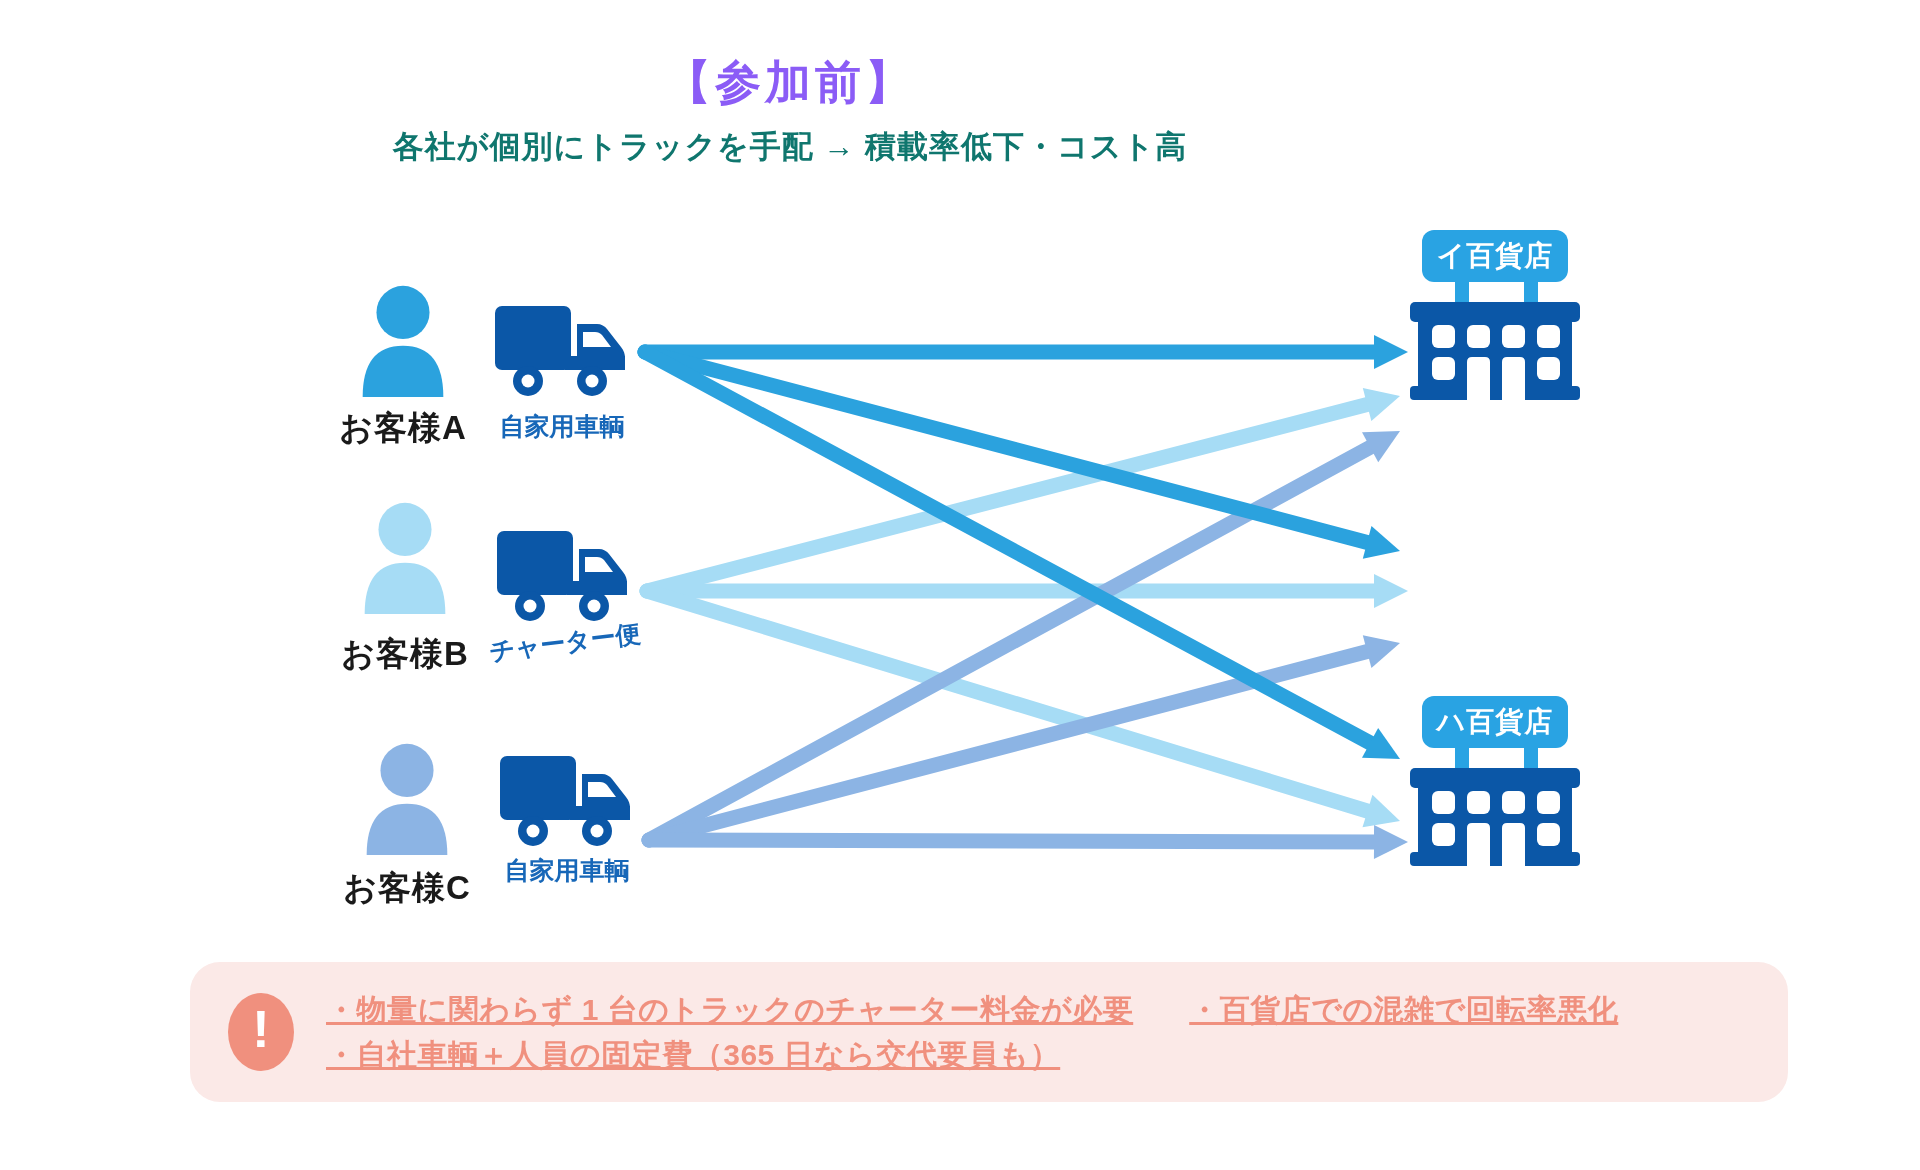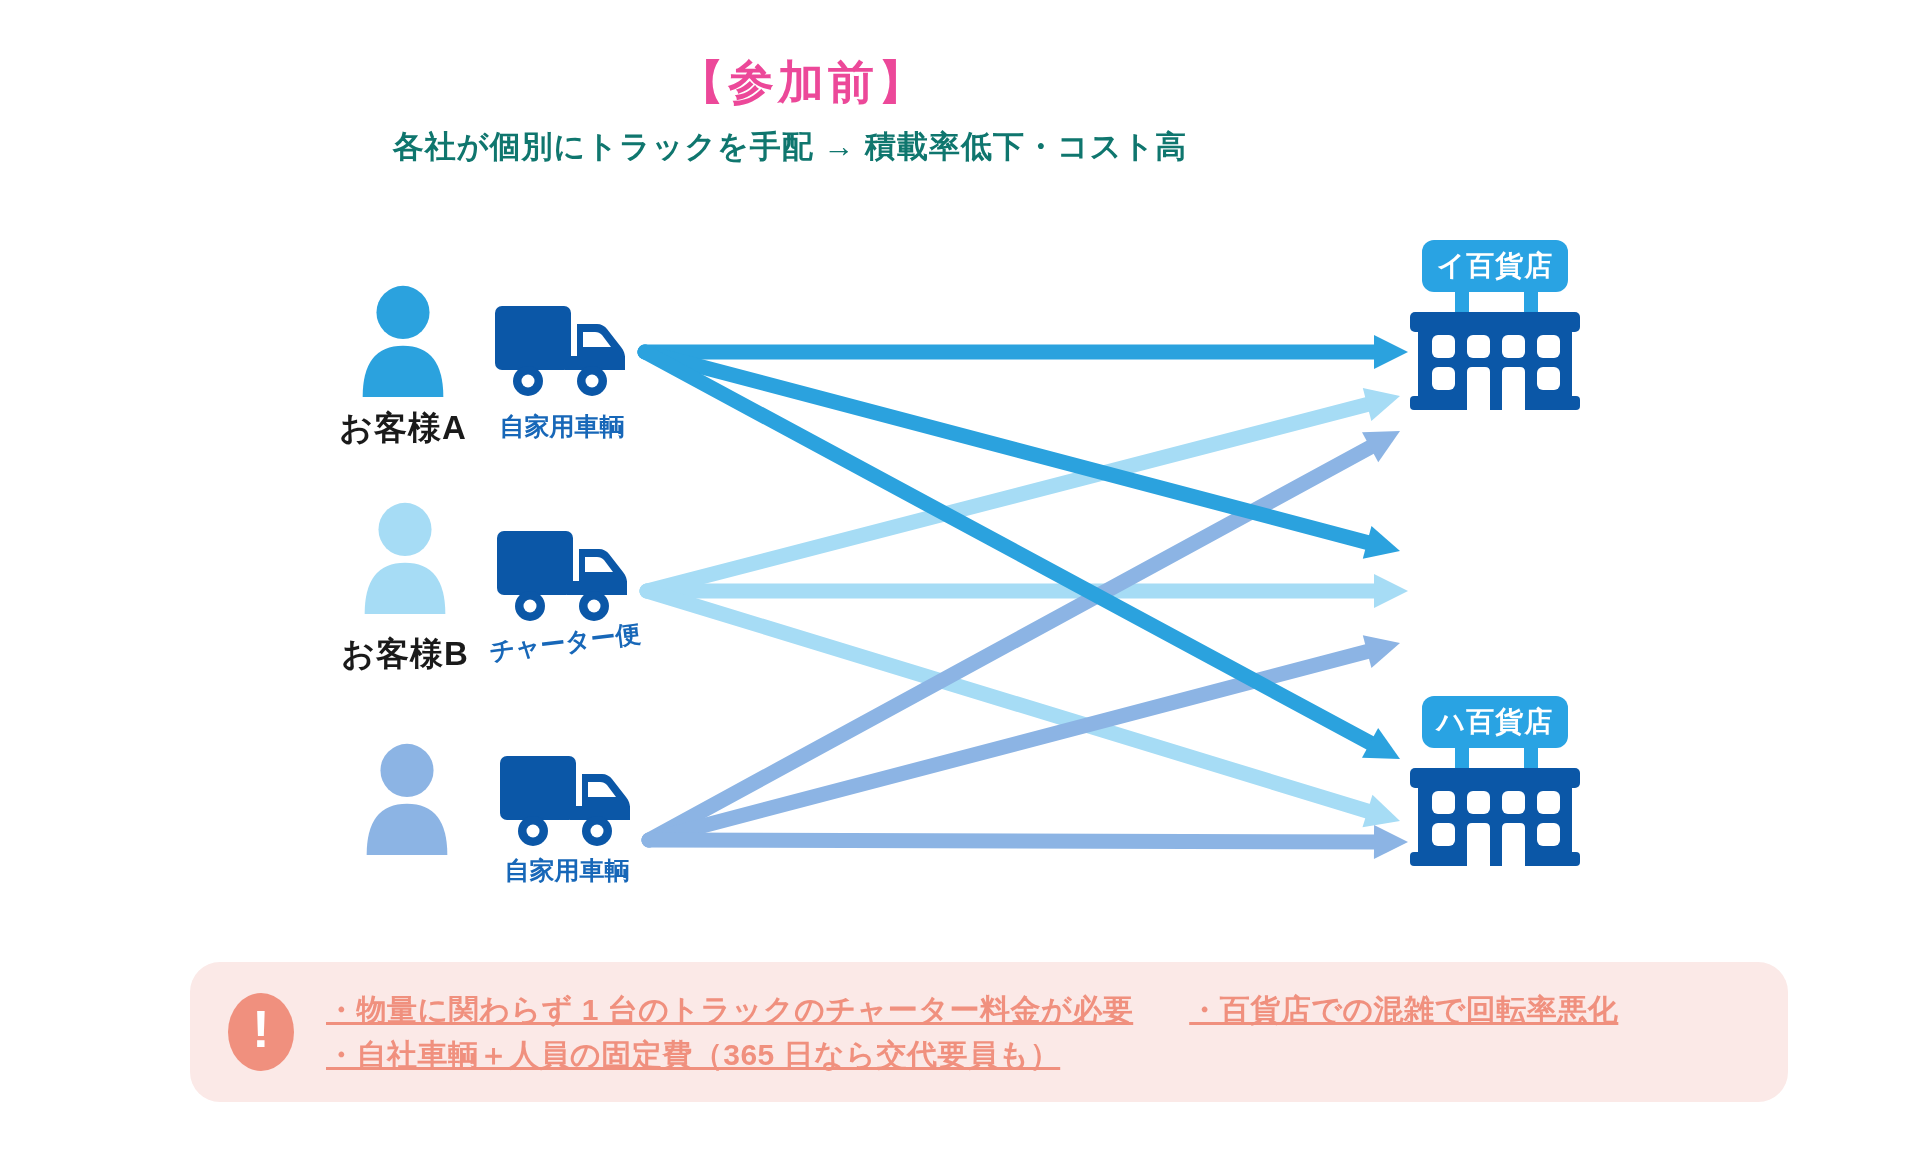--- a/index.html
+++ b/index.html
@@ -50,21 +50,21 @@
   }
   .notice-text { margin-left:32px; font-size:30px; font-weight:800; line-height:45px; letter-spacing:0.5px; }
   .n-line { display:flex; white-space:nowrap;text-decoration:underline; }
   .n-gap { display:inline-block; width:56px; }
 </style>
 </head>
 <body>
 
 <div class="canvas">
 
-  <div class="title" style="color: #ec4899; margin-left: 13px;">【参加前】</div>
+  <div class="title" style="color: #8b5cf6;">【参加前】</div>
   <div class="subtitle">各社が個別にトラックを手配 → 積載率低下・コスト高</div>
 
   <svg id="arrows-svg" width="1920" height="1170" viewBox="0 0 1920 1170">
       <line x1="647" y1="591" x2="1376.7664096544186" y2="402.0166668225609" stroke="#A6DCF5" stroke-width="15" stroke-linecap="round"></line>
       <polygon points="1400,396 1371.3475526764068,420.98073782674817 1362.8239413444458,388.06648483717447" fill="#A6DCF5"></polygon>
       <line x1="647" y1="591" x2="1384" y2="591" stroke="#A6DCF5" stroke-width="15" stroke-linecap="round"></line>
       <polygon points="1408,591 1374,608 1374,574" fill="#A6DCF5"></polygon>
       <line x1="647" y1="591" x2="1377.0468525218569" y2="813.9890784595312" stroke="#A6DCF5" stroke-width="15" stroke-linecap="round"></line>
       <polygon points="1400,821 1362.5169716481316,827.3263406146875 1372.4491104971291,794.8093816873179" fill="#A6DCF5"></polygon>
       <line x1="649" y1="840" x2="1378.923002846872" y2="442.4786842019034" stroke="#8CB4E4" stroke-width="15" stroke-linecap="round"></line>
@@ -96,20 +96,21 @@
       </svg>
   </span>
   <div class="c-label" style="left:295px; top:632px;">お客様B</div>
 
   <span class="person" style="left: 348px; top: 734px; color: rgb(140, 180, 228);">
     <svg viewBox="0 0 120 122">
         <circle cx="60" cy="36" r="27" fill="currentColor"></circle>
         <path d="M19 122 Q19 70 60 70 Q101 70 101 122 Z" fill="currentColor"></path>
       </svg>
   </span>
+  <div class="c-label" style="left:297px; top:866px;">お客様C</div>
 
   <span class="truck" style="left: 494px; top: 306px; color: rgb(11, 87, 167);">
     <svg viewBox="0 0 130 92">
       <rect x="0" y="0" width="76" height="64" rx="7" fill="currentColor"></rect>
       <path d="M82 18 h20 c4 0 8 2 10 5 l14 18 c3 4 4 7 4 11 v12 h-48 z" fill="currentColor"></path>
       <path d="M88 26 h12 c3 0 5 1 7 3 l9 12 h-28 z" fill="#ffffff"></path>
       <rect x="70" y="50" width="60" height="14" fill="currentColor"></rect>
       <circle cx="33" cy="75" r="15" fill="currentColor"></circle>
         <circle cx="33" cy="75" r="6.5" fill="#ffffff"></circle>
       <circle cx="97" cy="75" r="15" fill="currentColor"></circle>
@@ -139,21 +140,21 @@
       <path d="M88 26 h12 c3 0 5 1 7 3 l9 12 h-28 z" fill="#ffffff"></path>
       <rect x="70" y="50" width="60" height="14" fill="currentColor"></rect>
       <circle cx="33" cy="75" r="15" fill="currentColor"></circle>
         <circle cx="33" cy="75" r="6.5" fill="#ffffff"></circle>
       <circle cx="97" cy="75" r="15" fill="currentColor"></circle>
         <circle cx="97" cy="75" r="6.5" fill="#ffffff"></circle>
     </svg>
   </span>
   <div class="t-label" style="left: 457px; top: 854px; color: rgb(23, 103, 184);">自家用車輌</div>
 
-  <div class="store" style="left:1410px; top:240px;">
+  <div class="store" style="left:1410px; top:230px;">
     <div class="sign" style="background-color: rgb(41, 163, 227);">イ百貨店</div>
     <div class="sign-leg l1" style="background-color: rgb(41, 163, 227);"></div>
     <div class="sign-leg l2" style="background-color: rgb(41, 163, 227);"></div>
     <span class="building" style="color: rgb(11, 87, 167);">
       <svg viewBox="0 0 170 98">
         <rect x="0" y="0" width="170" height="20" rx="5" fill="currentColor"></rect>
         <rect x="8" y="14" width="154" height="76" fill="currentColor"></rect>
         <rect x="0" y="84" width="170" height="14" rx="4" fill="currentColor"></rect>
         <rect x="22" y="23" width="23" height="23" rx="6" fill="#ffffff"></rect>
         <rect x="57" y="23" width="23" height="23" rx="6" fill="#ffffff"></rect>

